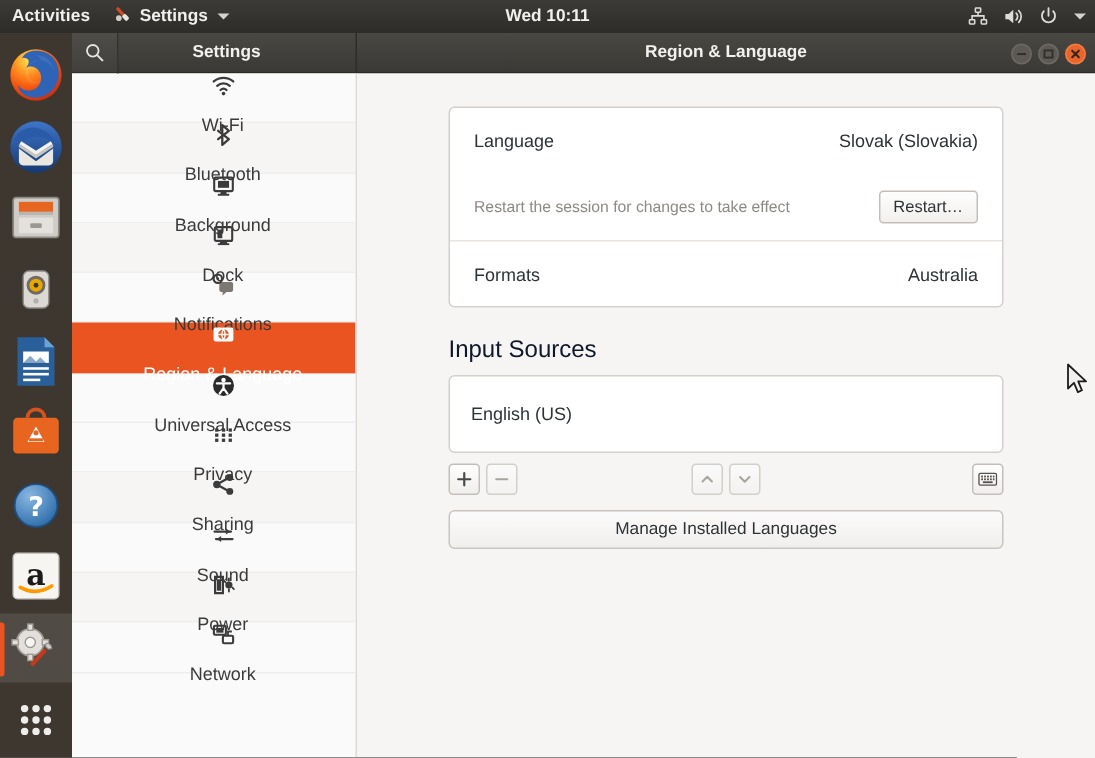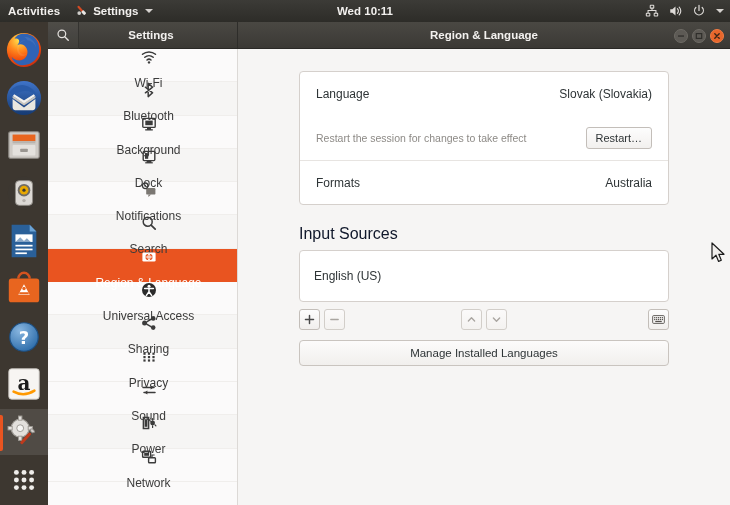--- a/index.html
+++ b/index.html
@@ -503,72 +503,65 @@
         <div class="side-item">
           <svg class="side-ico" viewBox="0 0 16 16">
             <rect x="5.2" y="6" width="9.2" height="6.6" rx="1.2" fill="#7b7772"></rect>
             <path d="M7.4 12.6 L7.4 15 L10 12.6 Z" fill="#7b7772"></path>
             <circle cx="4.2" cy="3.8" r="2.8" fill="none" stroke="#3b3b3b" stroke-width="1.4"></circle>
             <circle cx="4.2" cy="3.8" r="0.9" fill="#3b3b3b"></circle>
           </svg>
           <span class="side-label">Notifications</span>
         </div>
 
-        <div class="side-item alt">
-          <svg class="side-ico" viewBox="0 0 16 16">
-            <circle cx="6.7" cy="6.7" r="4.5" fill="none" stroke="#3b3b3b" stroke-width="1.5"></circle>
-            <path d="M10.1 10.1 L14.2 14.2" stroke="#3b3b3b" stroke-width="1.7" stroke-linecap="round"></path>
-          </svg>
-          <span class="side-label">Search</span>
-        </div>
 
         <div class="side-item sel">
           <svg class="side-ico" viewBox="0 0 16 16">
             <rect x="1.4" y="3.4" width="13.2" height="9.2" rx="1.3" fill="#ffffff"></rect>
             <ellipse cx="8" cy="8" rx="3.6" ry="3.3" fill="#e95420"></ellipse>
             <path d="M4.4 8 h7.2 M8 4.7 C9.4 6 9.4 10 8 11.3 C6.6 10 6.6 6 8 4.7" fill="none" stroke="#ffffff" stroke-width="0.9"></path>
           </svg>
           <span class="side-label">Region &amp; Language</span>
         </div>
 
         <div class="side-item">
           <svg class="side-ico" viewBox="0 0 16 16">
             <circle cx="8" cy="8" r="7" fill="#2b2b2b"></circle>
             <circle cx="8" cy="4.3" r="1.5" fill="#ffffff"></circle>
             <path d="M3.6 6.6 h8.8 M8 6.6 v3.2 M8 9.8 L5.4 13.4 M8 9.8 L10.6 13.4" fill="none" stroke="#ffffff" stroke-width="1.5" stroke-linecap="round"></path>
           </svg>
           <span class="side-label">Universal Access</span>
         </div>
 
-
-        <div class="side-item alt">
-          <svg class="side-ico" viewBox="0 0 16 16">
-            <circle cx="12.2" cy="3.4" r="2.3" fill="#3b3b3b"></circle>
-            <circle cx="12.2" cy="12.6" r="2.3" fill="#3b3b3b"></circle>
-            <circle cx="3.6" cy="8" r="2.5" fill="#3b3b3b"></circle>
-            <path d="M5.6 6.8 L10.4 4.2 M5.6 9.2 L10.4 11.8" stroke="#3b3b3b" stroke-width="1.5"></path>
-          </svg>
-          <span class="side-label">Sharing</span>
-        </div>
 
         <div class="side-item">
           <svg class="side-ico" viewBox="0 0 16 16">
             <g fill="#3b3b3b">
               <rect x="2.4" y="3.6" width="2.2" height="2.2"></rect>
                 <rect x="6.9" y="3.6" width="2.2" height="2.2"></rect>
                 <rect x="11.4" y="3.6" width="2.2" height="2.2"></rect>
               <rect x="2.4" y="7" width="2.2" height="2.2"></rect>
                 <rect x="6.9" y="7" width="2.2" height="2.2"></rect>
                 <rect x="11.4" y="7" width="2.2" height="2.2"></rect>
               <rect x="2.4" y="10.4" width="2.2" height="2.2"></rect>
                 <rect x="6.9" y="10.4" width="2.2" height="2.2"></rect>
                 <rect x="11.4" y="10.4" width="2.2" height="2.2"></rect>
             </g>
           </svg>
           <span class="side-label">Privacy</span>
+        </div>
+
+        <div class="side-item alt">
+          <svg class="side-ico" viewBox="0 0 16 16">
+            <circle cx="12.2" cy="3.4" r="2.3" fill="#3b3b3b"></circle>
+            <circle cx="12.2" cy="12.6" r="2.3" fill="#3b3b3b"></circle>
+            <circle cx="3.6" cy="8" r="2.5" fill="#3b3b3b"></circle>
+            <path d="M5.6 6.8 L10.4 4.2 M5.6 9.2 L10.4 11.8" stroke="#3b3b3b" stroke-width="1.5"></path>
+          </svg>
+          <span class="side-label">Sharing</span>
         </div>
 
         <div class="side-item">
           <svg class="side-ico" viewBox="0 0 16 16">
             <path d="M2 5.4 h11" stroke="#3b3b3b" stroke-width="1.5" stroke-linecap="round"></path>
             <path d="M9.6 3.4 L12.6 5.4 L9.6 7.4" fill="#3b3b3b"></path>
             <path d="M14 10.4 h-11" stroke="#3b3b3b" stroke-width="1.5" stroke-linecap="round"></path>
             <path d="M6.4 8.4 L3.4 10.4 L6.4 12.4" fill="#3b3b3b"></path>
           </svg>
           <span class="side-label">Sound</span>

